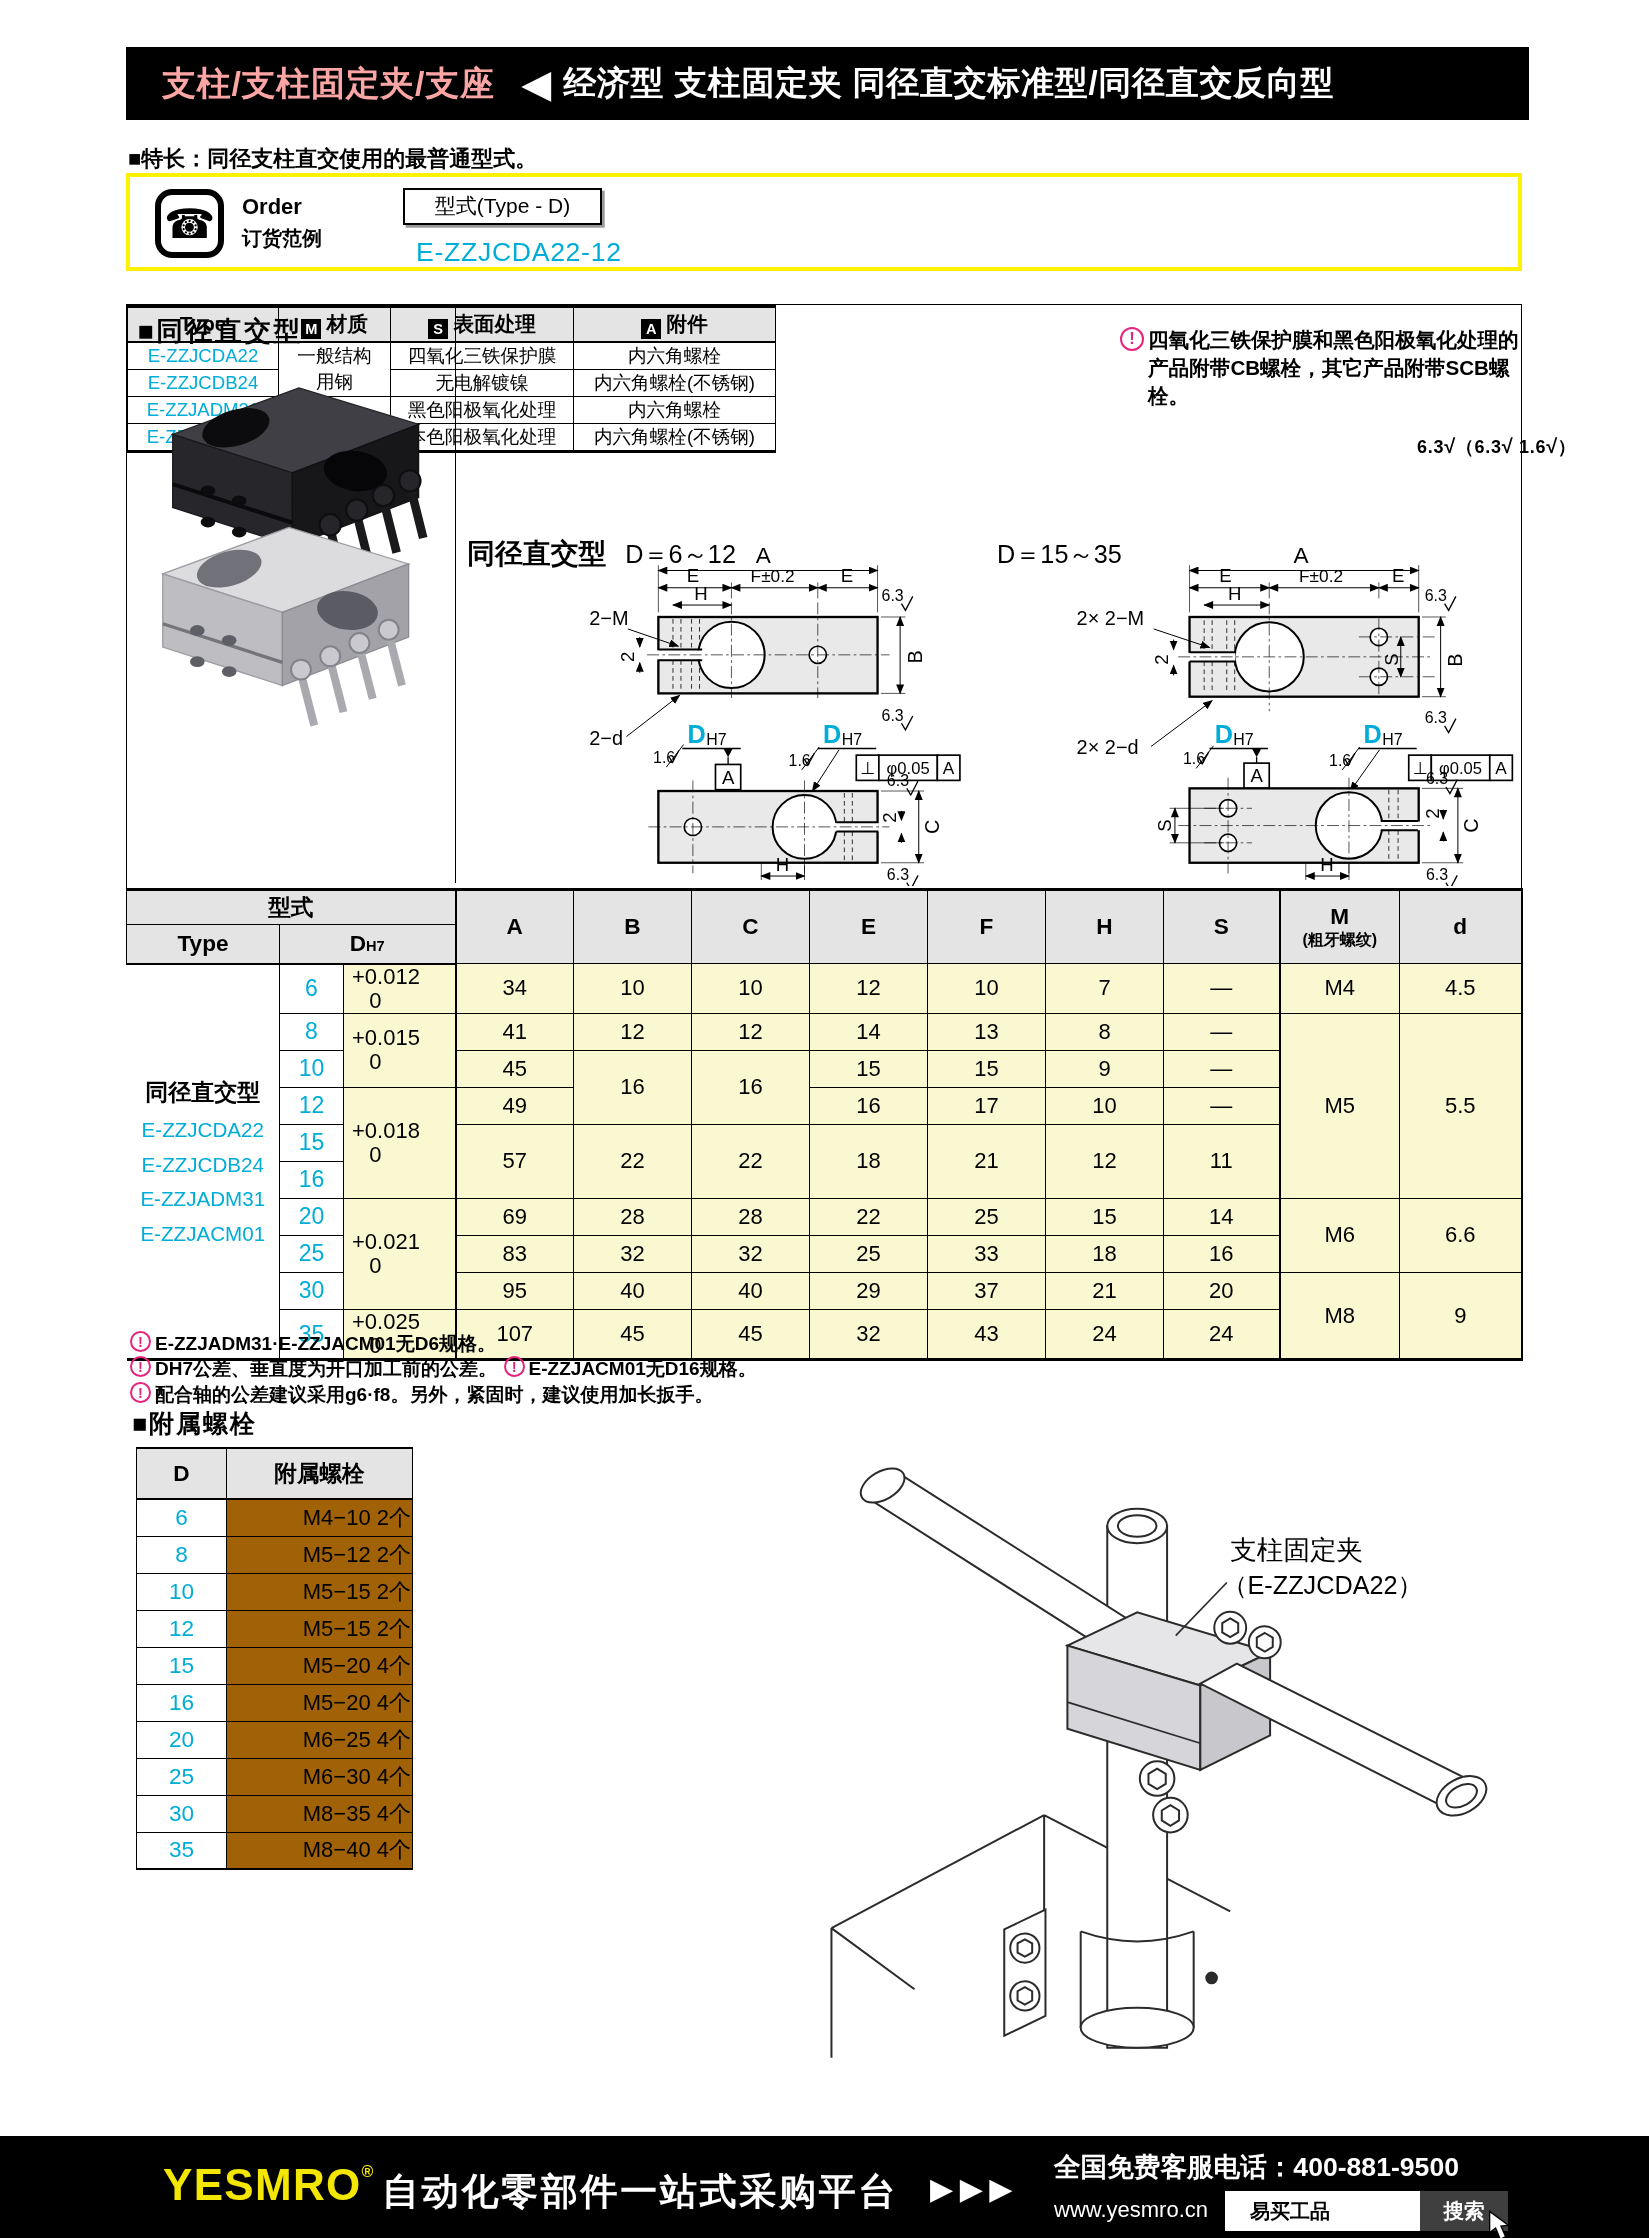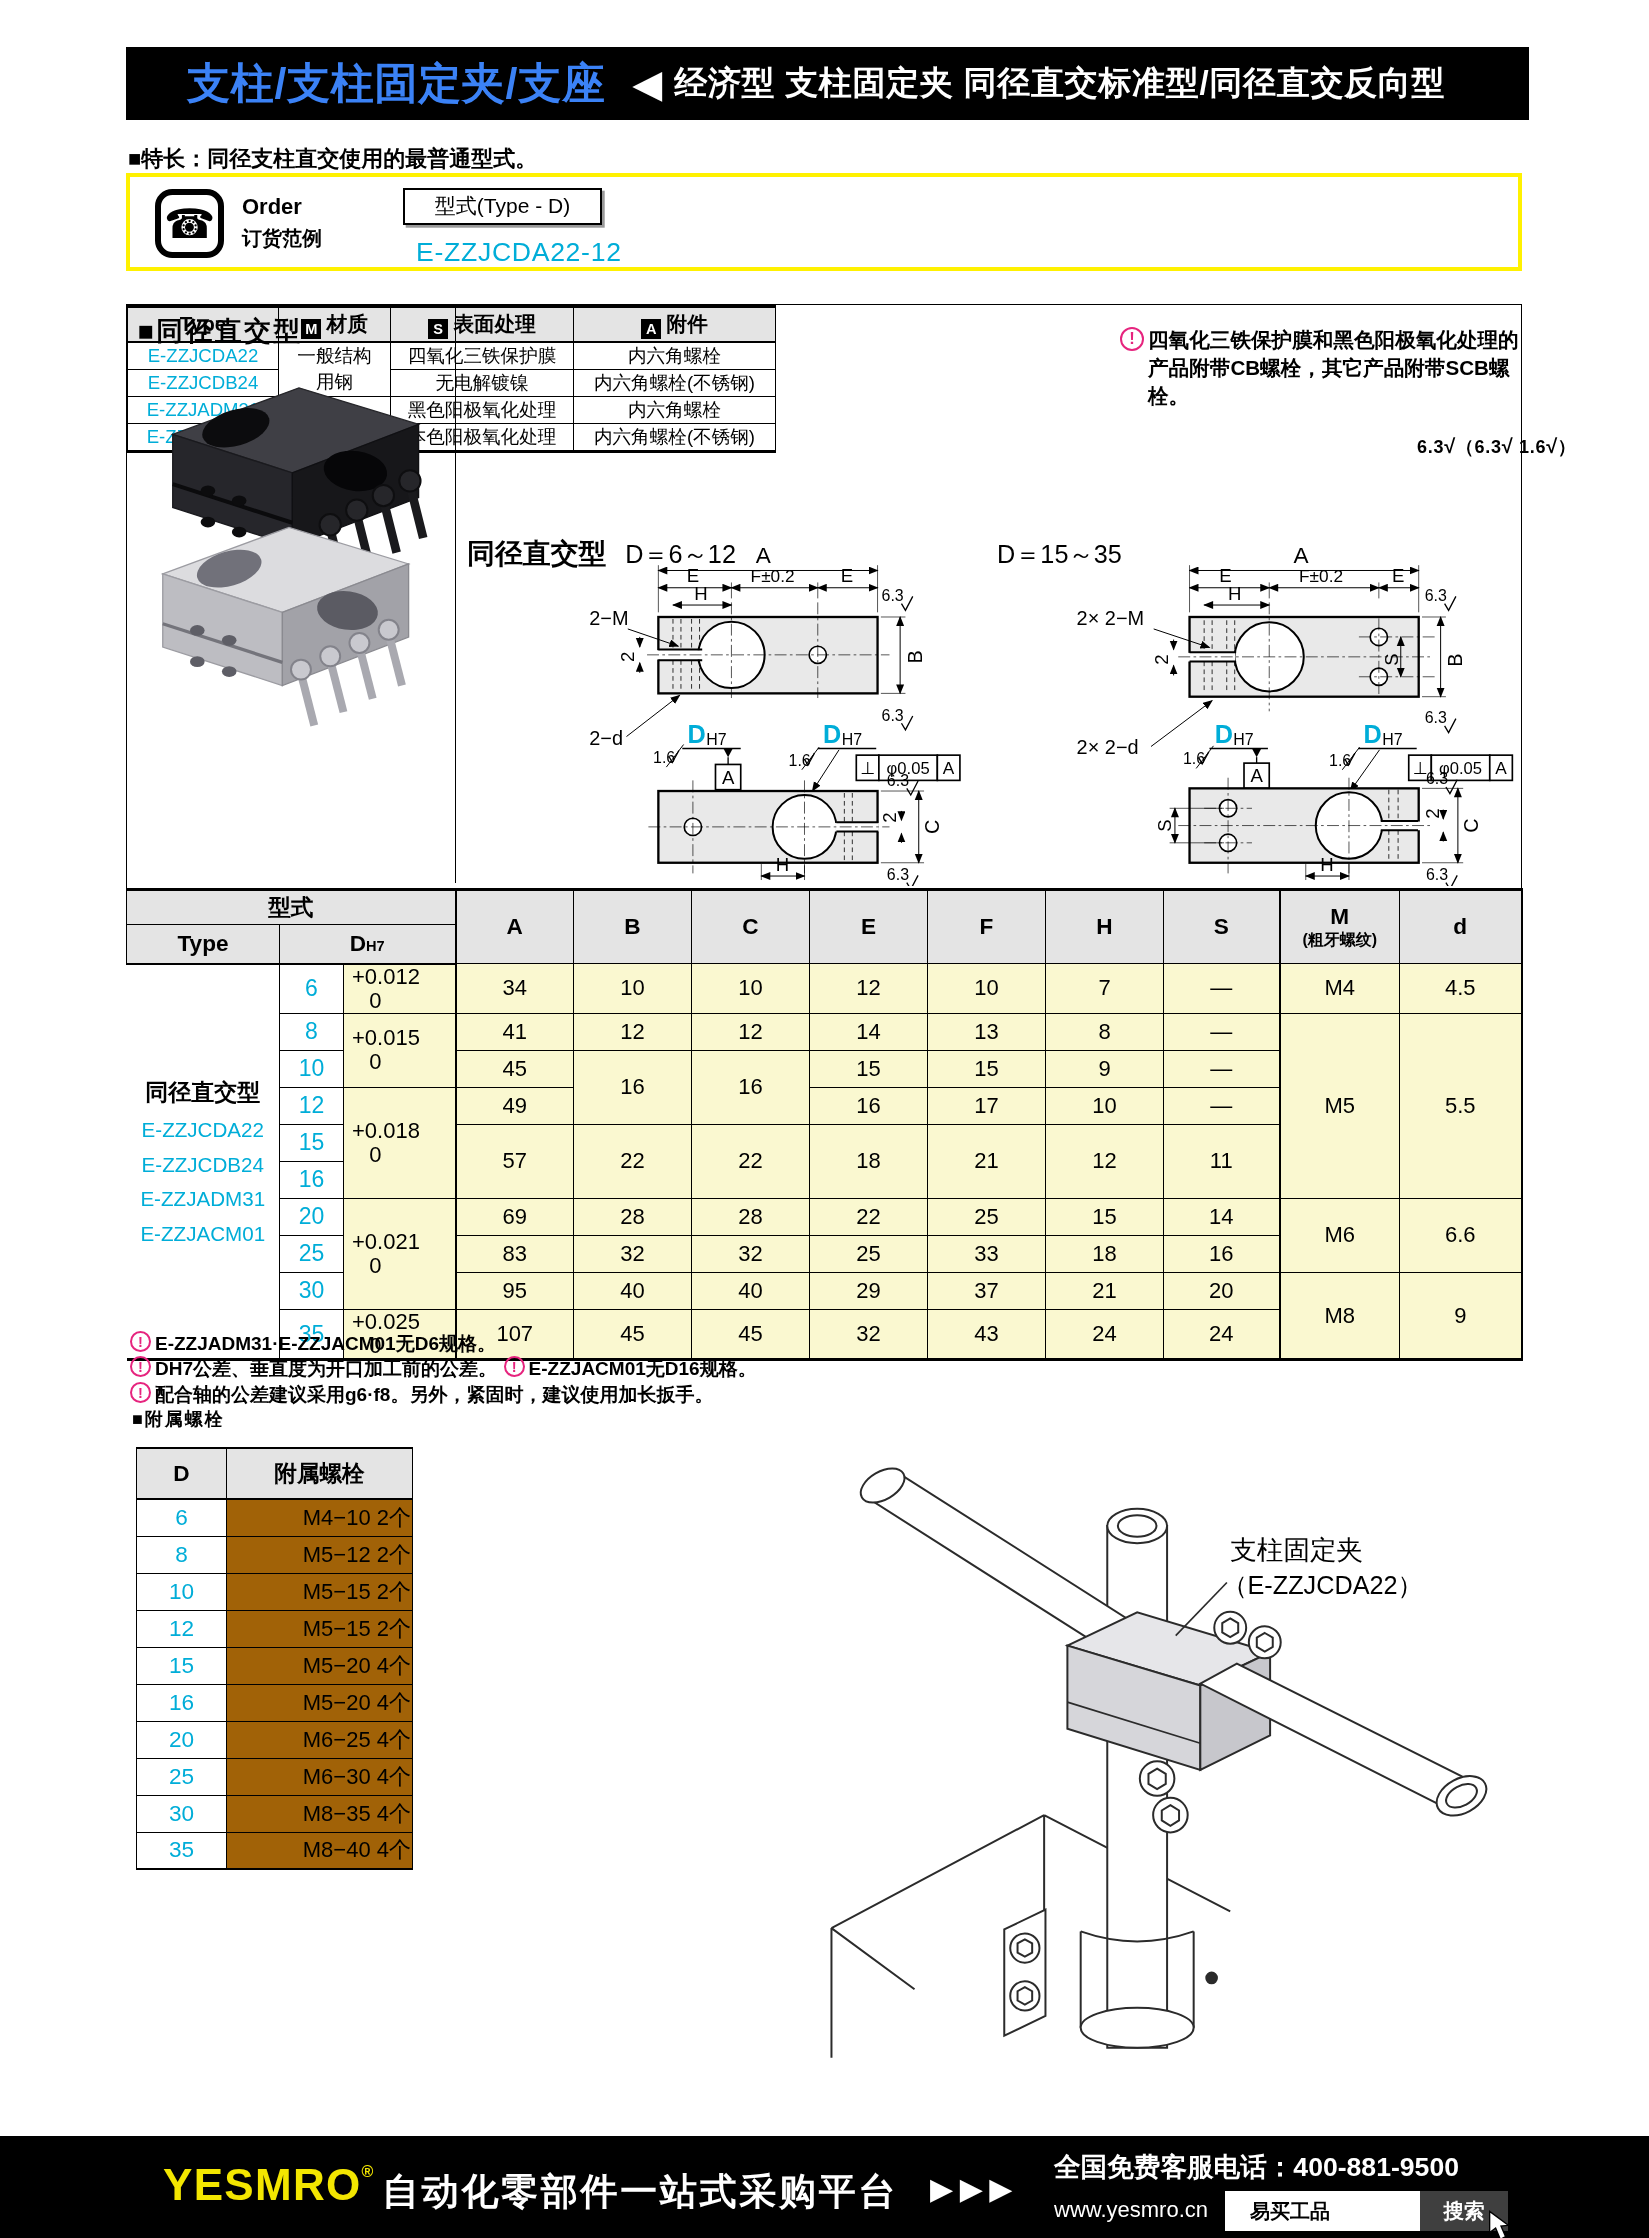--- a/index.html
+++ b/index.html
@@ -4,21 +4,21 @@
 <style>
   html,body{margin:0;padding:0;background:#fff;}
   body{width:1650px;height:2239px;position:relative;font-family:"Liberation Sans","DejaVu Sans",sans-serif;color:#000;}
   *{box-sizing:border-box;}
   .abs{position:absolute;}
   .nw{white-space:nowrap;}
   svg text{font-family:"Liberation Sans","DejaVu Sans",sans-serif;}
 
   
   .hdr{left:126px;top:47px;width:1403px;height:73px;background:#000;display:flex;align-items:center;}
-  .hdr-title{color:#3b82f6;font-size:43px;font-weight:bold;letter-spacing:0.7px;margin-left:61px;}
+  .hdr-title{color:#fca5a5;font-size:34px;font-weight:bold;letter-spacing:0.7px;margin-left:36px;}
   .hdr-arrow{color:#fff;font-size:39px;margin:0 12px 0 26.6px;}
   .hdr-sub{color:#fff;font-size:33px;font-weight:bold;letter-spacing:0.7px;}
   .features{left:128px;top:144px;font-size:22px;font-weight:bold;}
 
   
   .order{left:126px;top:173px;width:1396px;height:98px;border:4px solid #FFF100;background:#fff;}
   .phoneic{left:25px;top:12px;width:69px;height:69px;border:6px solid #000;border-radius:17.3px;display:flex;align-items:center;justify-content:center;font-size:41px;}
   .order-lb{left:112px;top:17.3px;font-size:22px;font-weight:bold;}
   .order-sub{left:112px;top:48px;font-size:20px;font-weight:bold;}
   .type-box{left:273px;top:10.6px;width:199px;height:37px;border:2px solid #000;box-shadow:2.7px 2.7px 0 #999;display:flex;align-items:center;justify-content:center;font-size:21px;}
@@ -58,21 +58,21 @@
   .lt{font-size:23px;font-weight:bold;margin-bottom:4px;}
   .lm{font-size:20.6px;color:#00ADD8;margin-top:10.6px;}
   .m2{display:block;font-size:16px;}
   .subh7{font-size:14.6px;}
 
   
   .noteln{left:130px;font-size:19px;font-weight:bold;display:flex;align-items:flex-start;}
   .noteln .noteic{width:21px;height:21px;font-size:14.6px;border-width:2px;margin-top:0;}
 
   
-  .btitle{left:132px;top:1407px;font-size:18px;font-weight:bold;letter-spacing:2px;text-align:right;}
+  .btitle{left:132px;top:1407px;font-size:25px;font-weight:bold;letter-spacing:2px;text-align:right;}
   .btab{left:136px;top:1447px;border-collapse:collapse;table-layout:fixed;width:276px;border-top:2.7px solid #000;border-bottom:2.7px solid #000;}
   .btab th,.btab td{border:1.3px solid #000;text-align:center;vertical-align:middle;}
   .btab th{background:#E4E4E4;font-size:22.6px;font-weight:bold;height:51px;border-bottom:2.7px solid #000;}
   .btab td{height:37px;font-size:22px;}
   .btab td.dc{color:#00ADD8;background:#fff;font-size:22.6px;}
   .btab td.bv{background:#a16207;text-align:right;padding-left:22px;}
 
   
   .foot{left:0;top:2136px;width:1650px;height:102px;background:#000;color:#fff;}
   .flogo{left:163px;top:24px;font-size:44px;font-weight:bold;color:#F3E600;letter-spacing:1.3px;}

